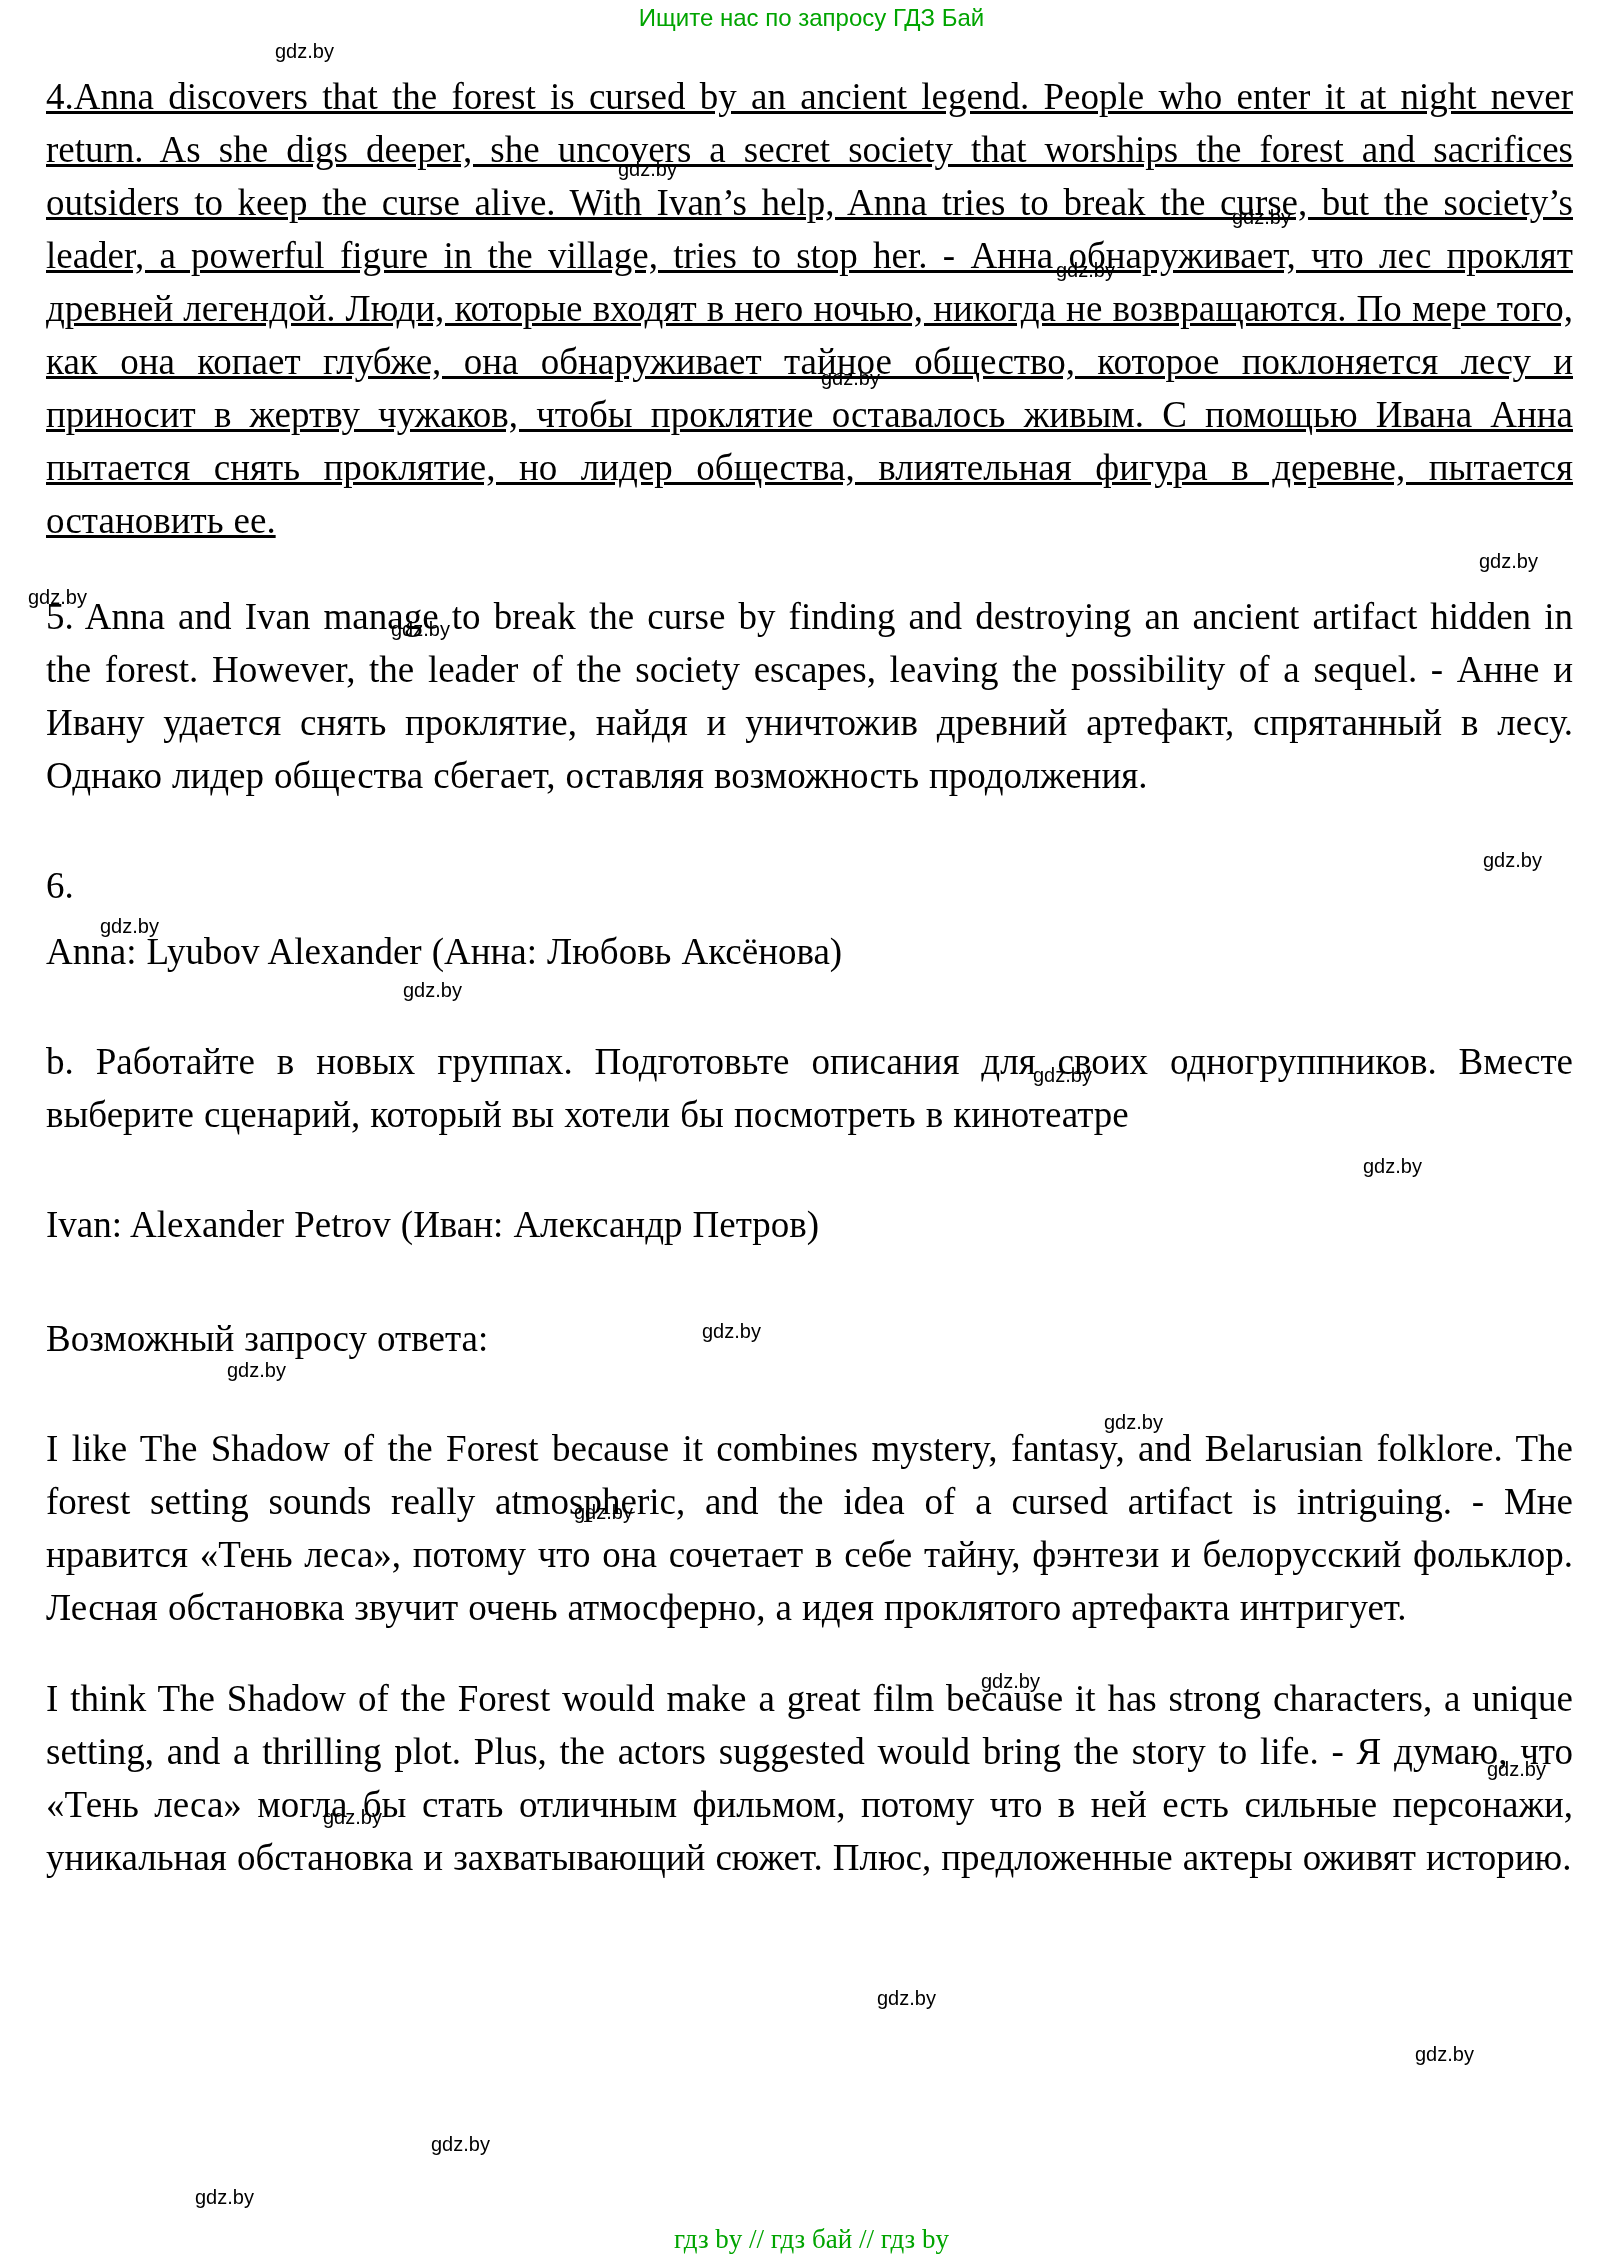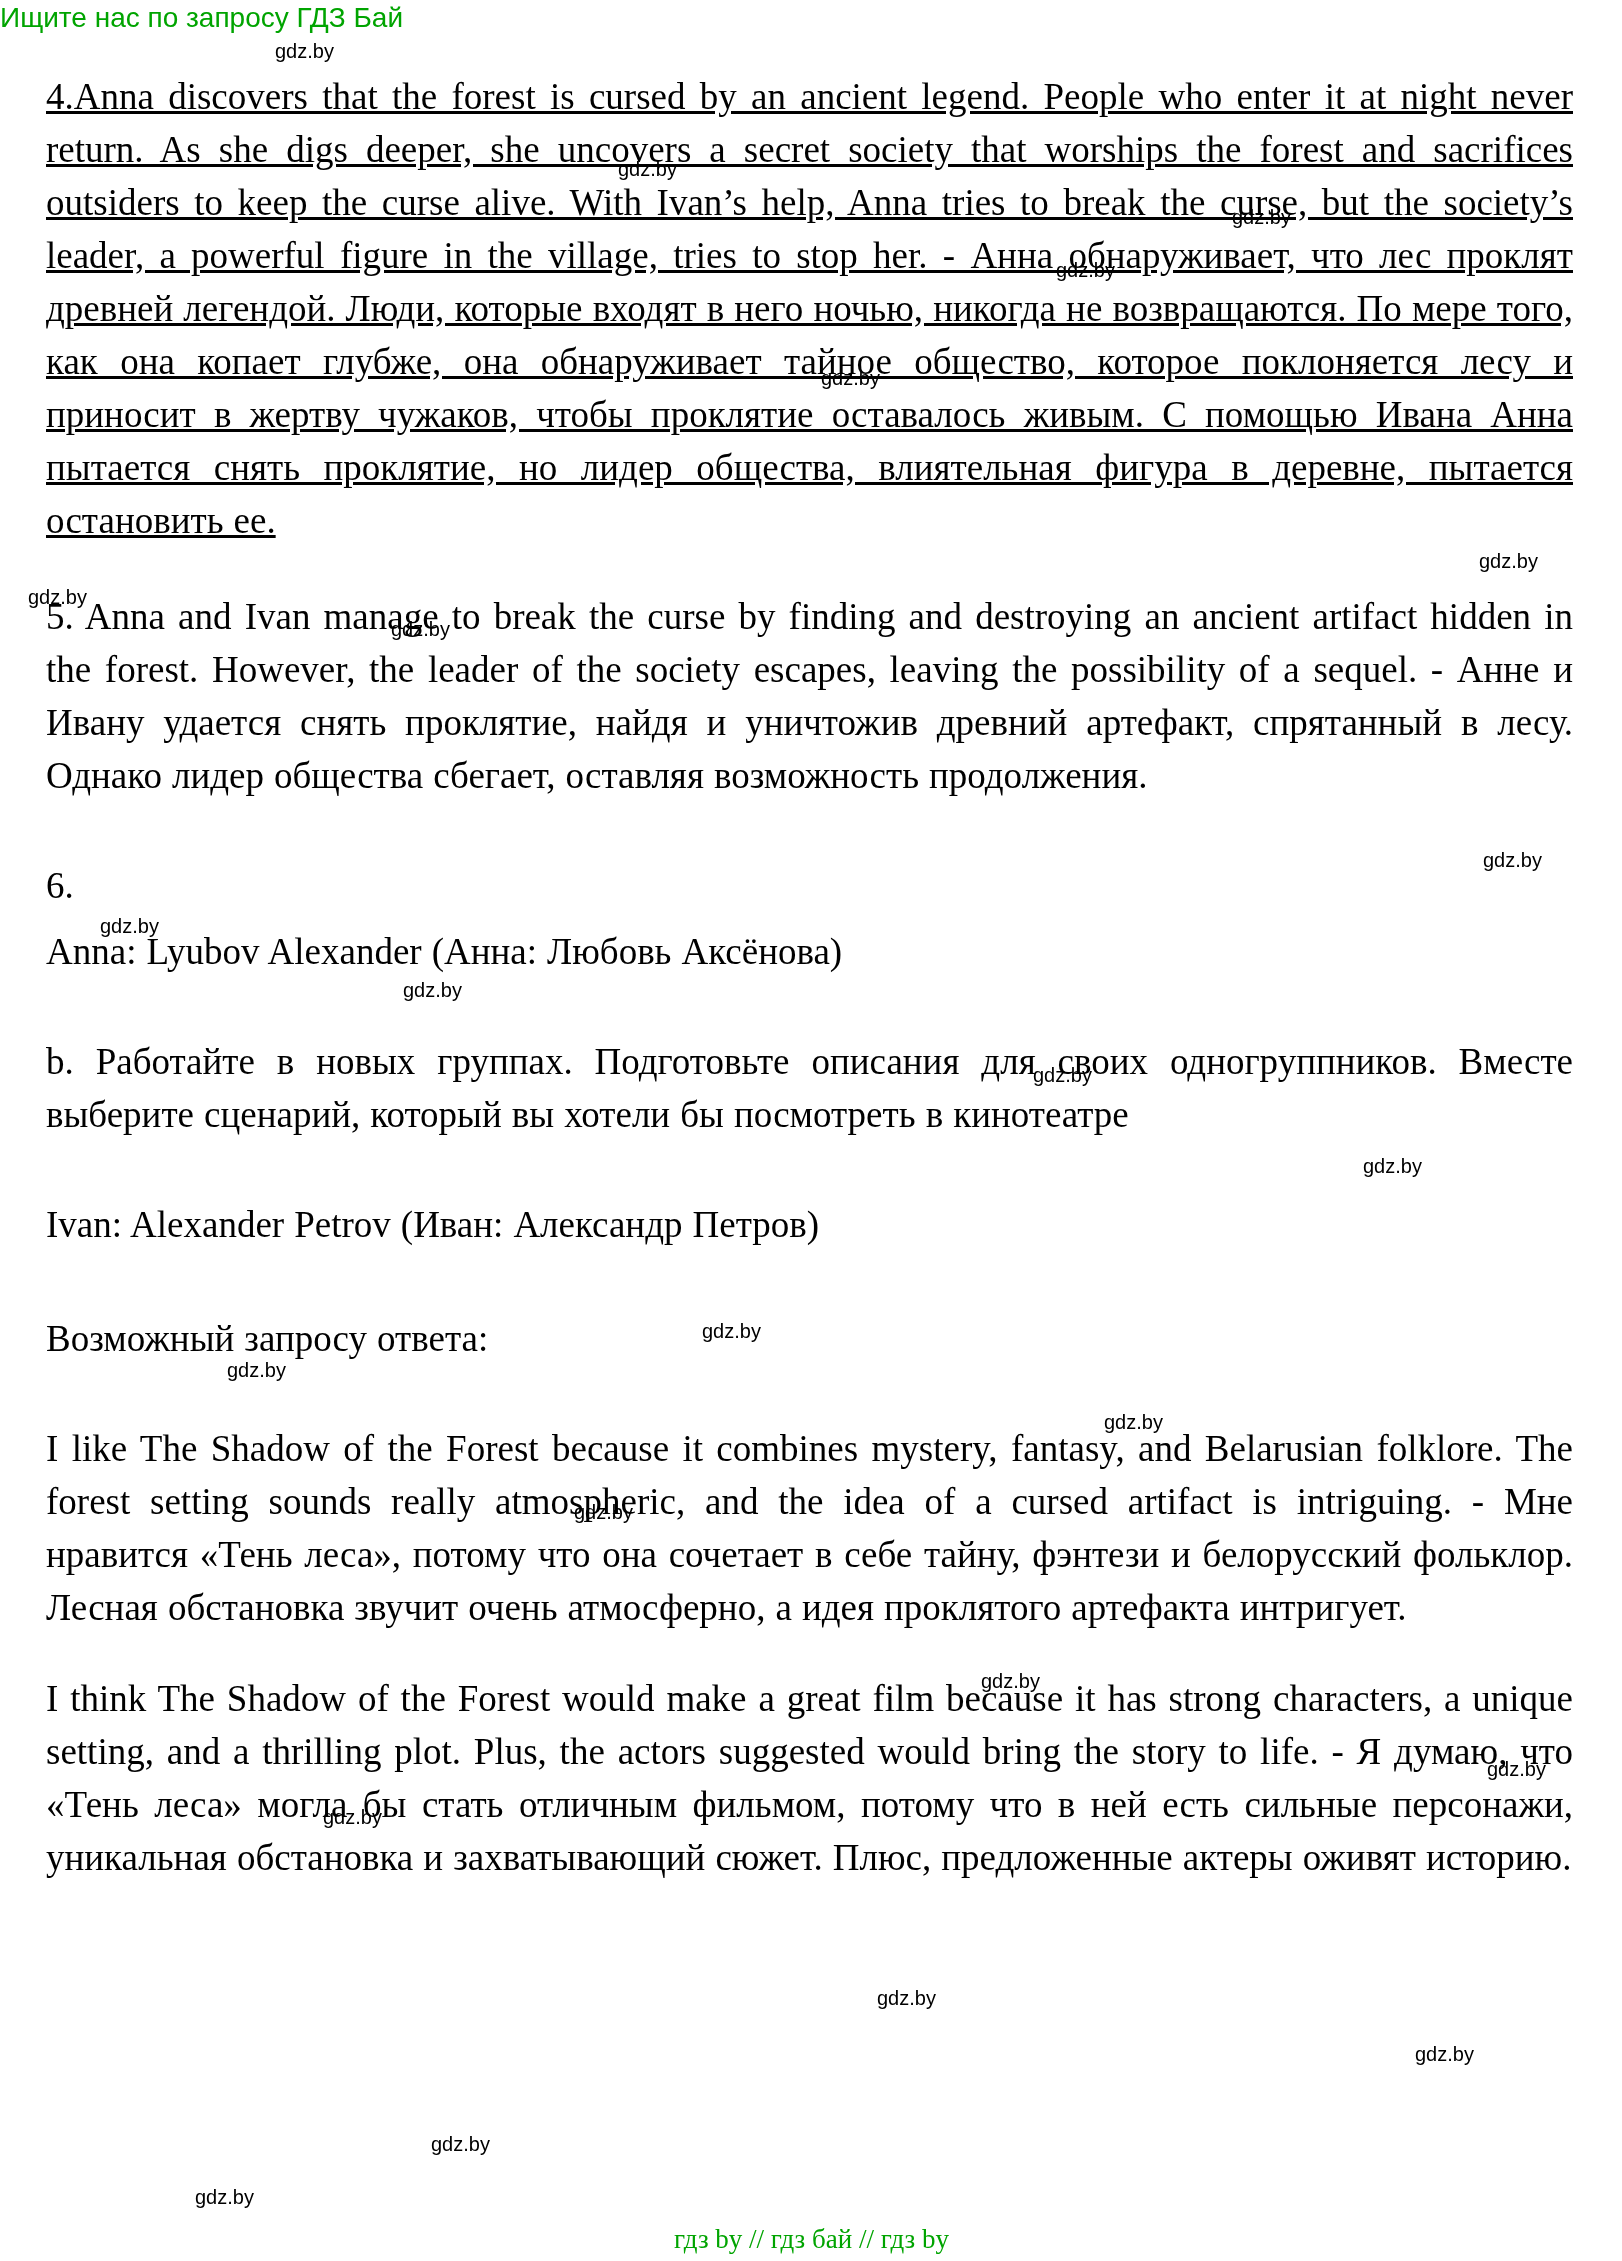--- a/index.html
+++ b/index.html
@@ -20,22 +20,23 @@
     height: 2261px;
     background: #ffffff;
     font-family: "Liberation Serif", serif;
     color: #000000;
   }
   .banner-top {
     position: absolute;
     top: 3.2px;
     left: 0;
     width: 100%;
+    text-align: center;
     font-family: "Liberation Sans", sans-serif;
-    font-size: 28px;
+    font-size: 24px;
     line-height: 29px;
     color: #00a400;
   }
   .banner-bottom {
     position: absolute;
     bottom: 6.4px;
     left: 0;
     width: 100%;
     text-align: center;
     font-family: "Liberation Serif", serif;

